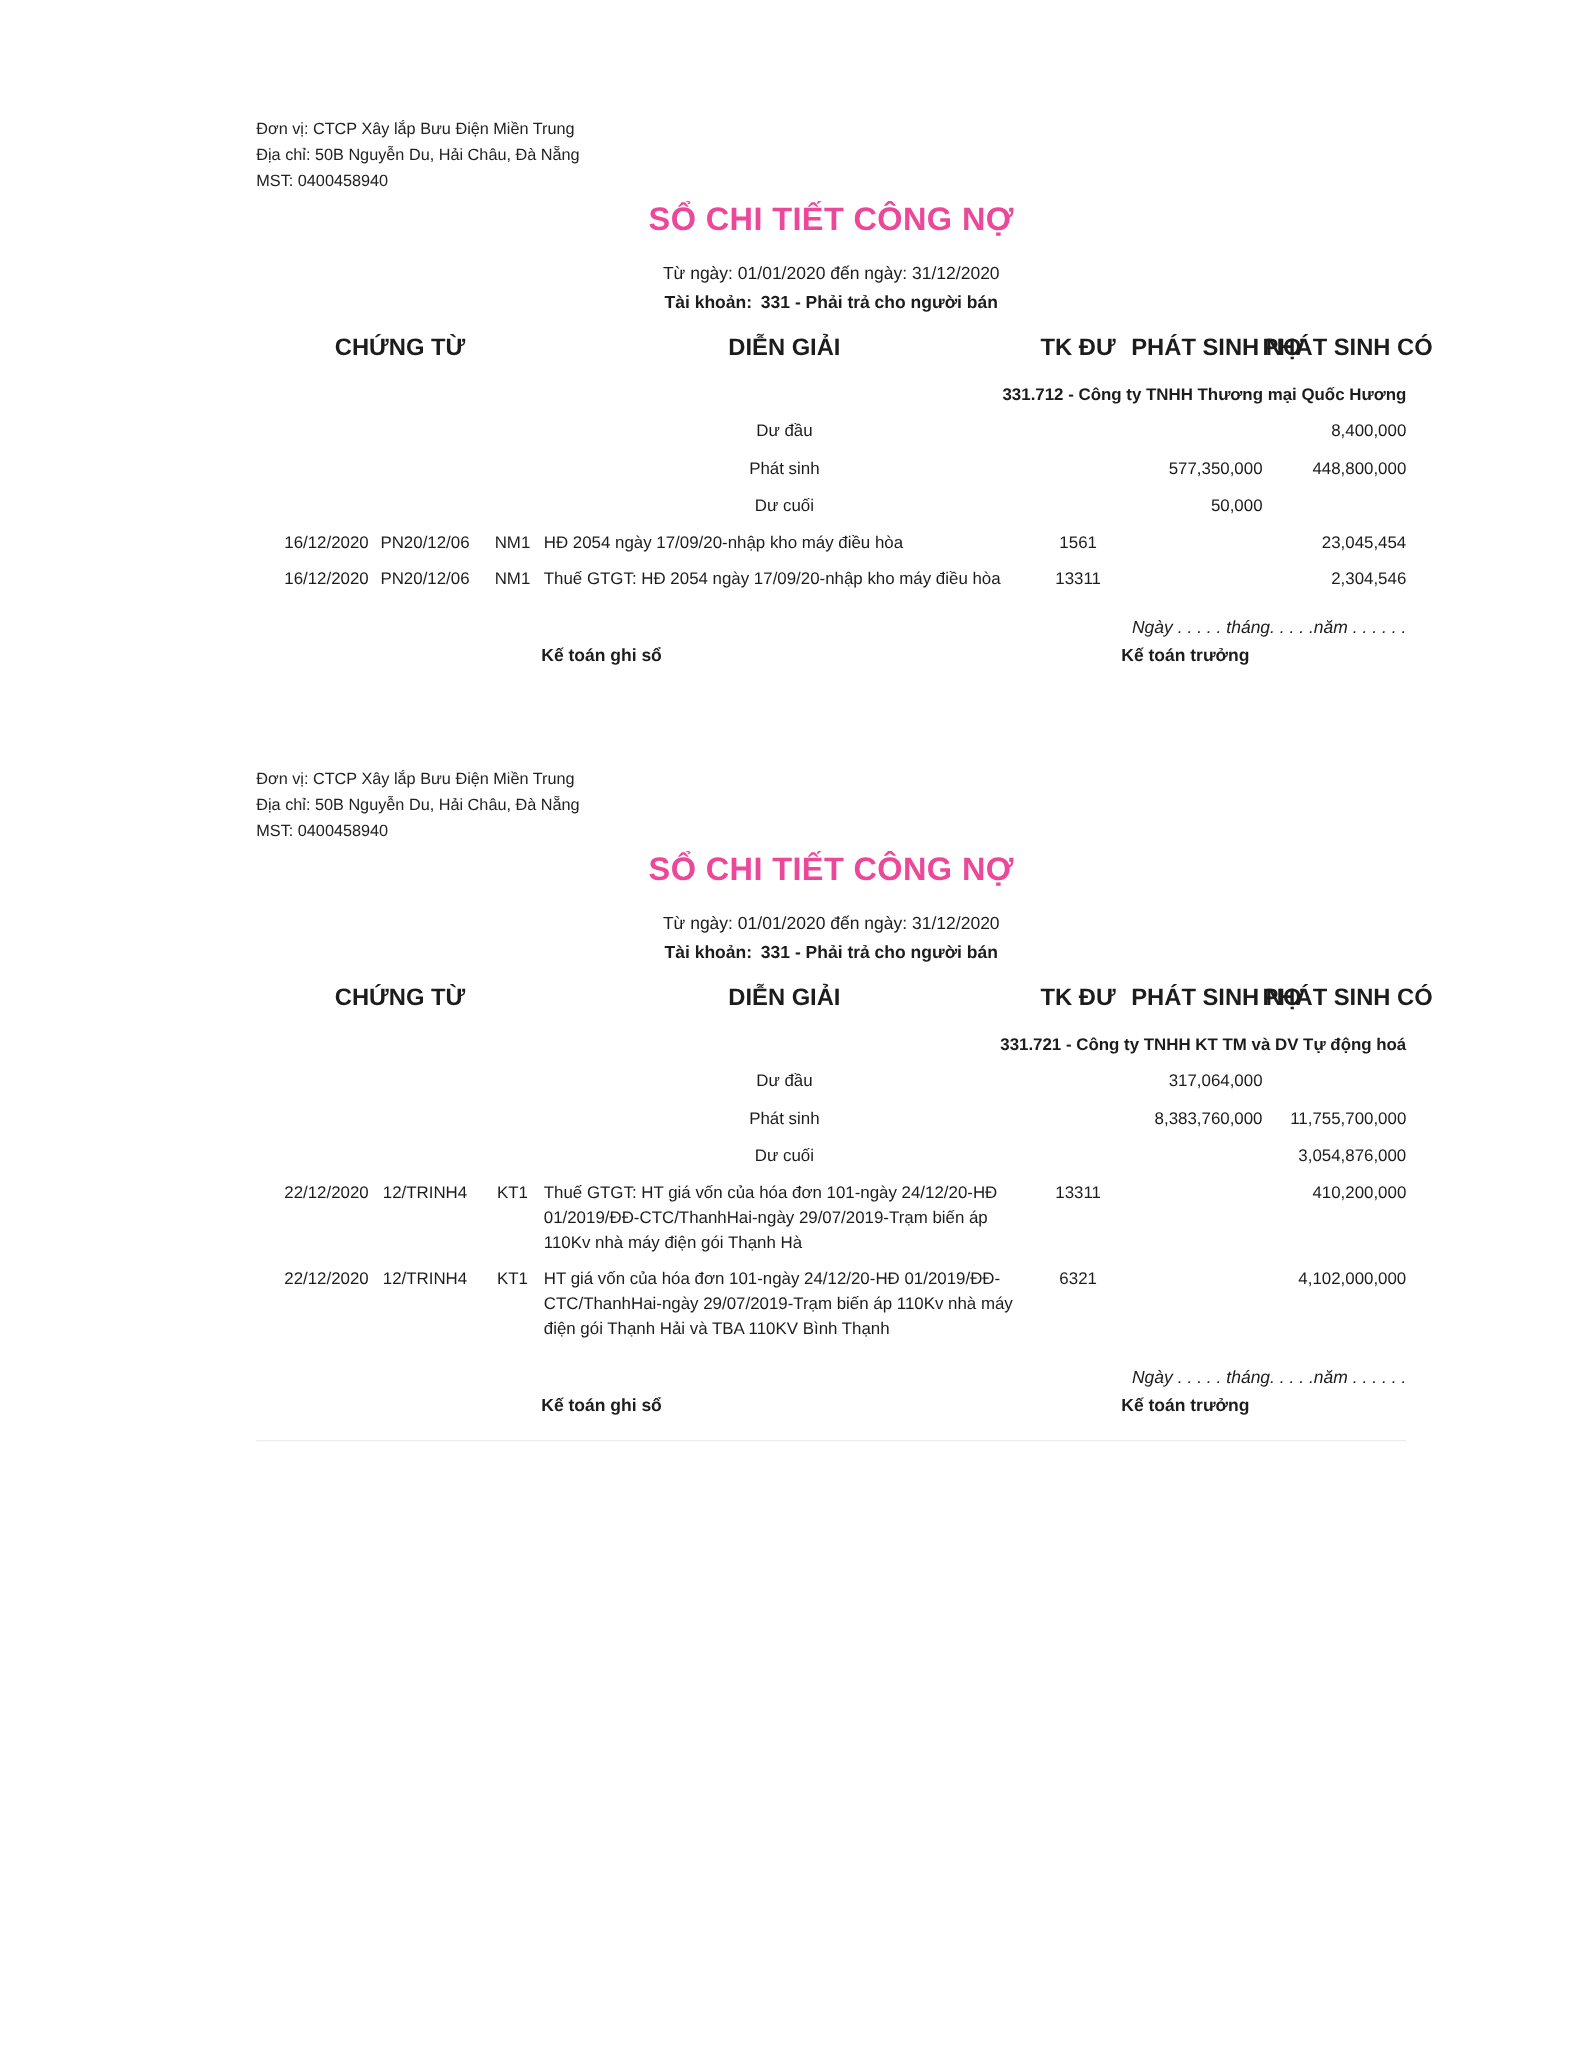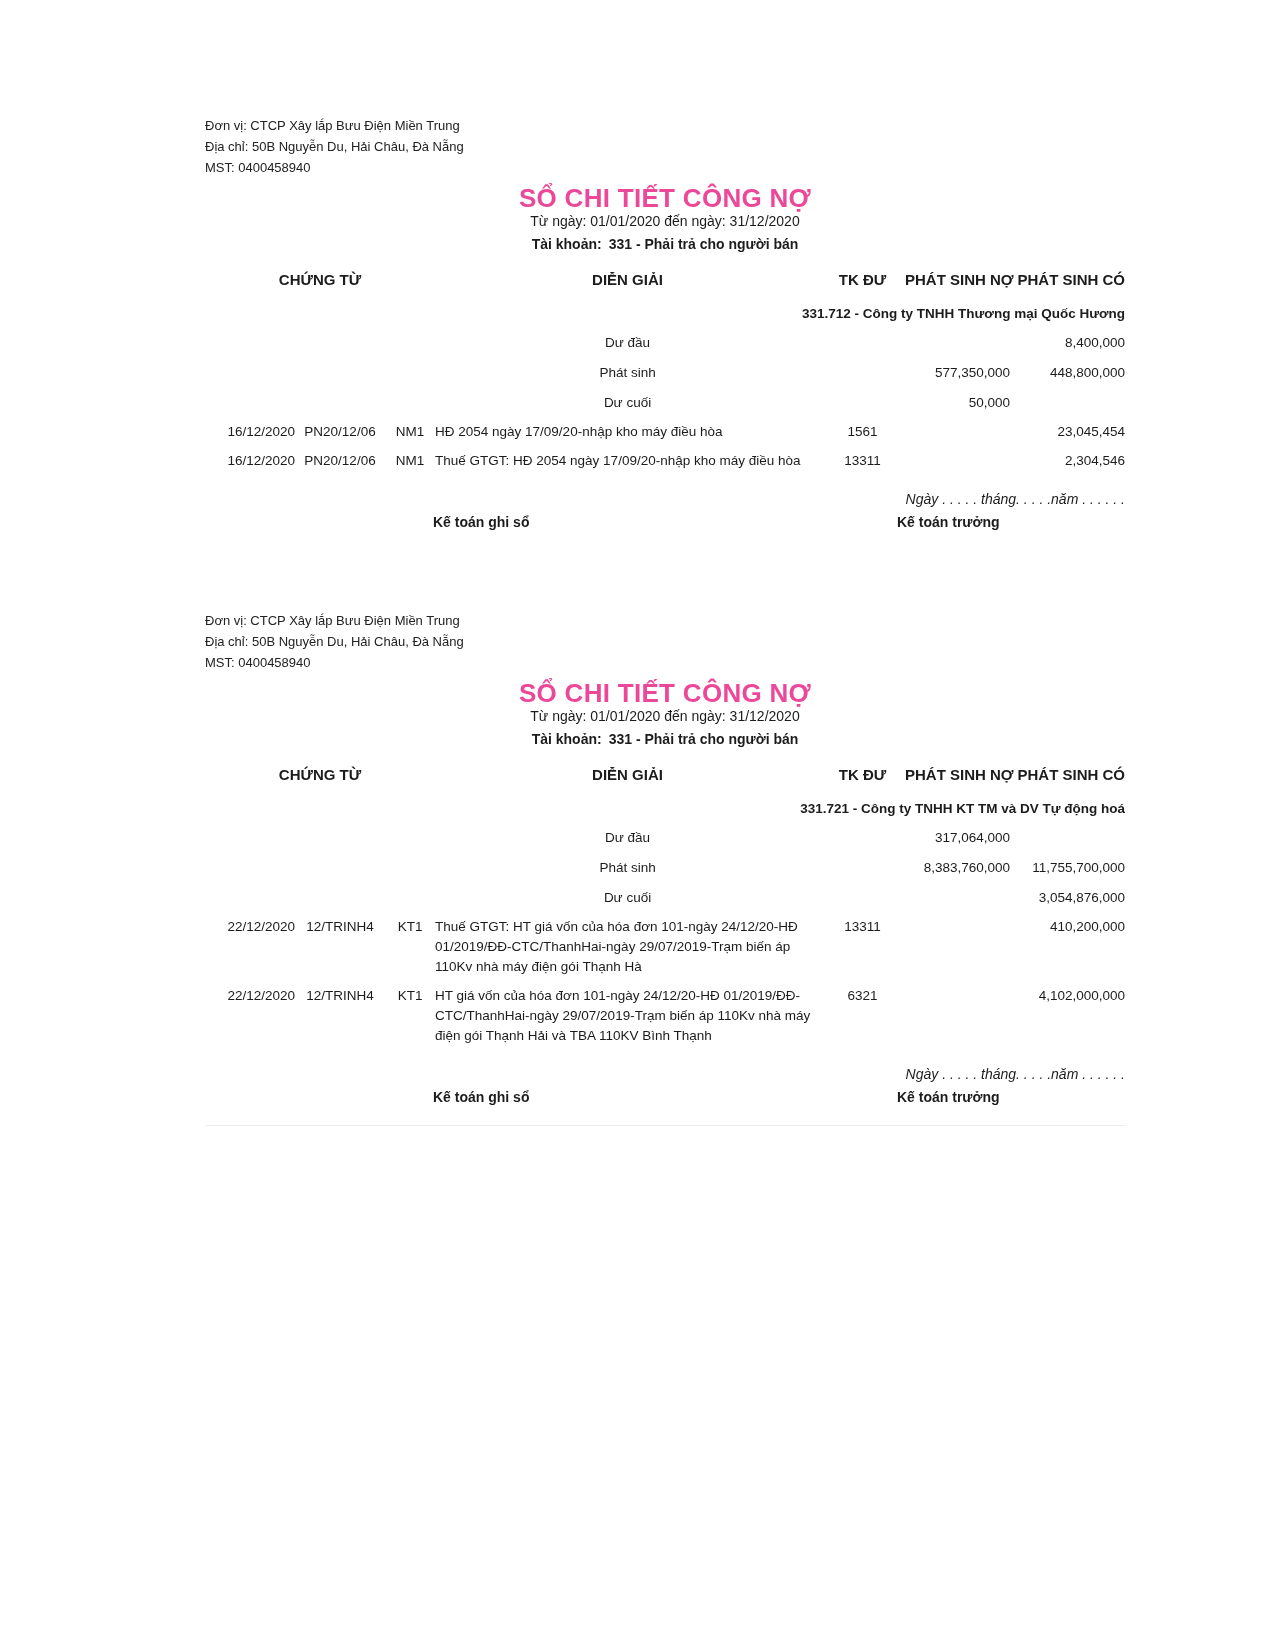--- a/index.html
+++ b/index.html
@@ -6,35 +6,35 @@
   html, body { background: #ffffff; }
   body {
     width: 1275px; height: 1650px;
     font-family: "Liberation Sans", sans-serif;
     color: #1c1c1c;
     overflow: hidden;
   }
   .sheet {
     width: 920px;
     margin-left: 205px;
-    padding-top: 115px;
+    padding-top: 92px;
   }
   .section-2 { margin-top: 74px; }
   .company-line { font-size: 13px; line-height: 21px; color: #222; }
   .report-title {
     margin-top: 5px;
     text-align: center;
     font-size: 26px;
     line-height: 30px;
     font-weight: bold;
     color: #ec4899;
     letter-spacing: 0.3px;
   }
   .date-range {
-    margin-top: 0;
+    margin-top: 20px;
     text-align: center;
     font-size: 14px;
     line-height: 17px;
   }
   .account-line {
     margin-top: 6px;
     text-align: center;
     font-size: 14px;
     line-height: 17px;
     font-weight: bold;
@@ -49,21 +49,21 @@
   }
   col.c-date { width: 90px; }
   col.c-doc  { width: 90px; }
   col.c-type { width: 50px; }
   col.c-desc { width: 385px; }
   col.c-tk   { width: 85px; }
   col.c-no   { width: 105px; }
   col.c-co   { width: 115px; }
   th {
     font-weight: bold;
-    font-size: 15px;
+    font-size: 19px;
     padding: 0 0 6px 0;
     vertical-align: bottom;
     white-space: nowrap;
   }
   .th-chungtu { text-align: center; }
   .th-diengiai { text-align: center; }
   .th-tkdu { text-align: center; }
   .th-no, .th-co { text-align: right; }
   td { vertical-align: top; padding: 4px 0; line-height: 20px; }
   .group-row td {

